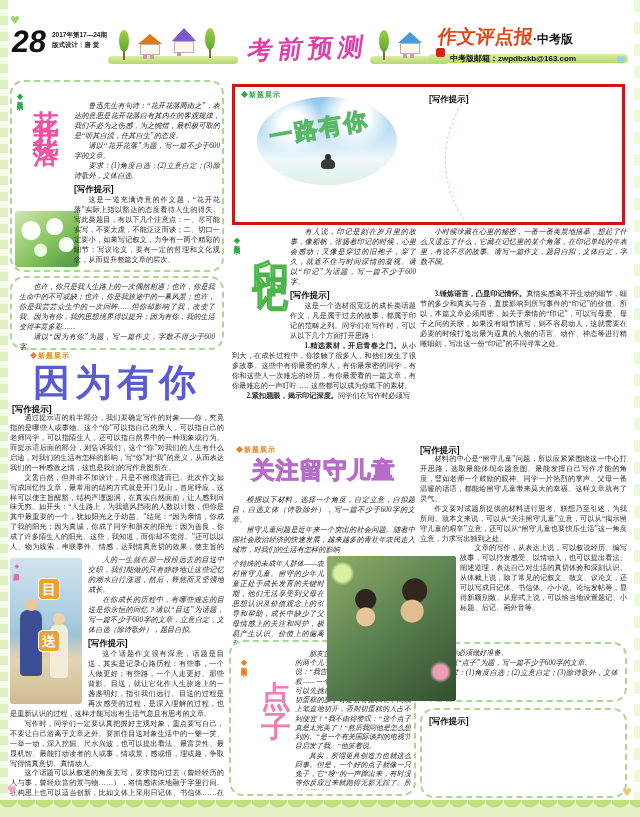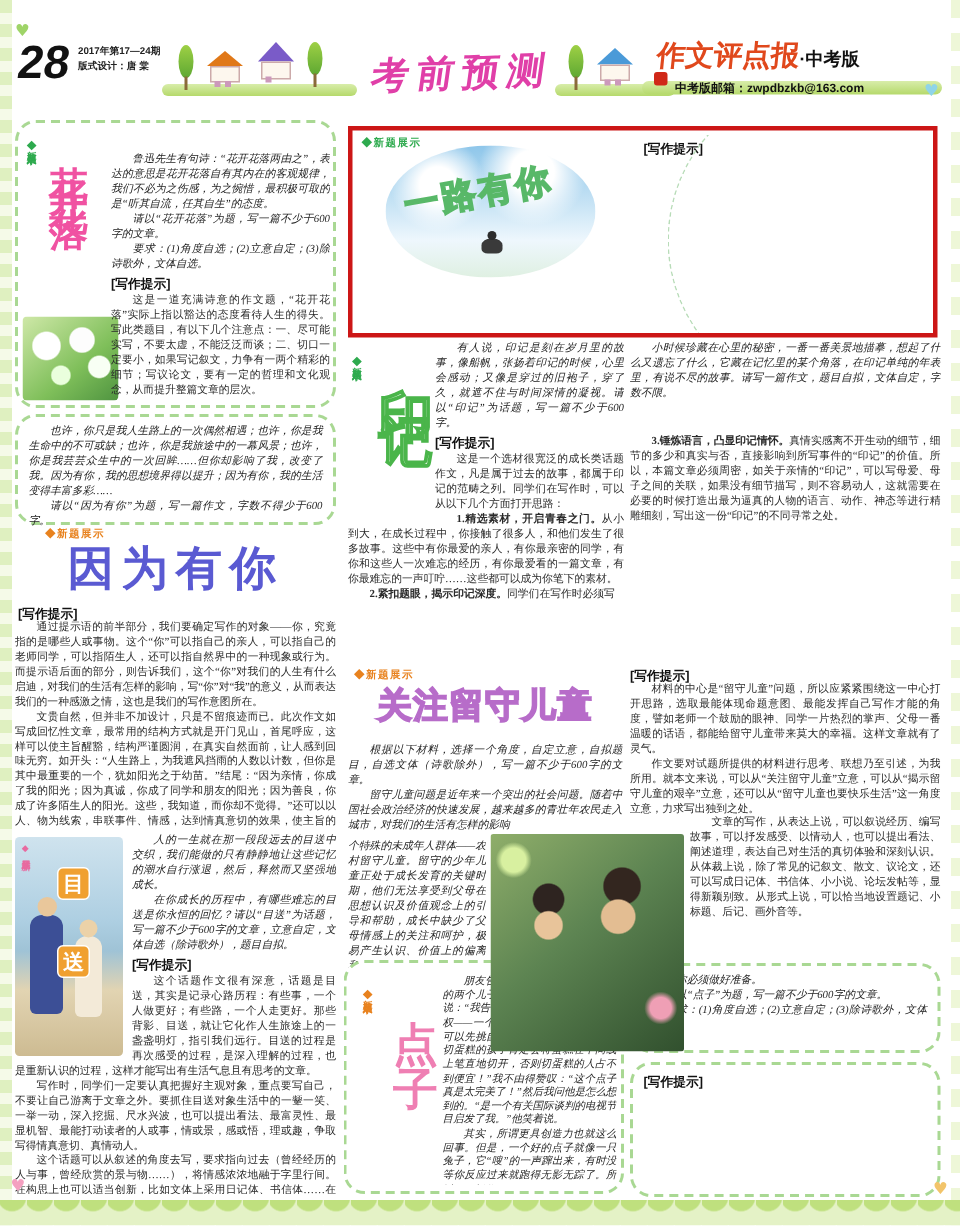--- a/index.html
+++ b/index.html
@@ -40,21 +40,21 @@
   .lab{font-family:"Liberation Sans",sans-serif;font-weight:bold;font-size:7px;letter-spacing:1px;}
   .lab-green{color:#2eaa4e;} .lab-orange{color:#e8821e;}
   .hint-label{font-weight:bold;font-size:8.5px;color:#111;margin:2px 0 1px 0;font-family:"Liberation Sans",sans-serif;}
   .body-txt{font-size:7.2px;line-height:1.38;text-align:justify;}
   .body-txt p{margin:0;text-indent:2em;}
   .kai{font-style:italic;color:#1e1e1e;}
   .outline-green{color:#f2fbf2;-webkit-text-stroke:1.3px #4ab54a;}
   .outline-purple{color:#6d28d9;-webkit-text-stroke:1.1px #b76cc9;}
   .t-huakai{position:absolute;left:17px;top:8px;font-size:26px;font-weight:900;color:#f052a2;
      letter-spacing:10px;font-family:"Liberation Sans",sans-serif;}
-  .t-yinwei{position:absolute;left:10px;top:358px;width:214px;text-align:center;font-size:31px;
+  .t-yinwei{position:absolute;left:10px;top:358px;width:214px;text-align:center;font-size:37px;
      font-weight:900;color:#5a5ad2;letter-spacing:5px;font-family:"Liberation Sans",sans-serif;}
   .t-yinji{font-size:36px;font-weight:900;letter-spacing:16px;font-family:"Liberation Sans",sans-serif;}
   .t-liushou{position:absolute;left:232px;top:455px;width:183px;text-align:center;font-size:23px;
      font-weight:900;letter-spacing:1px;font-family:"Liberation Sans",sans-serif;}
   .t-dianzi{position:absolute;left:24px;top:14px;font-size:30px;font-weight:900;color:#ef7fb3;
      letter-spacing:32px;font-family:"Liberation Sans",sans-serif;}
   
   #red-box{position:absolute;left:232px;top:84px;width:393px;height:141px;border:3px solid #cc1616;
      background:#fff;box-sizing:border-box;overflow:hidden;}
   #sky-oval{position:absolute;left:22px;top:10px;width:140px;height:88px;border-radius:50%;overflow:hidden;

